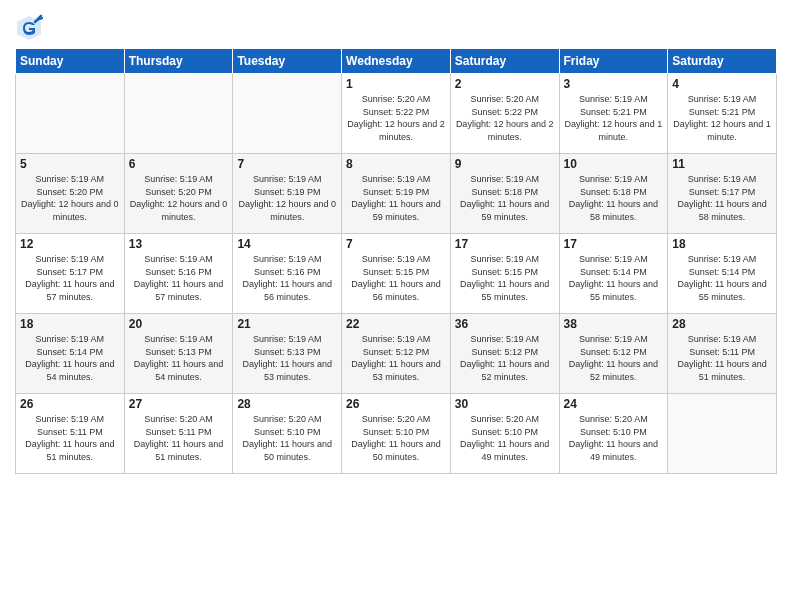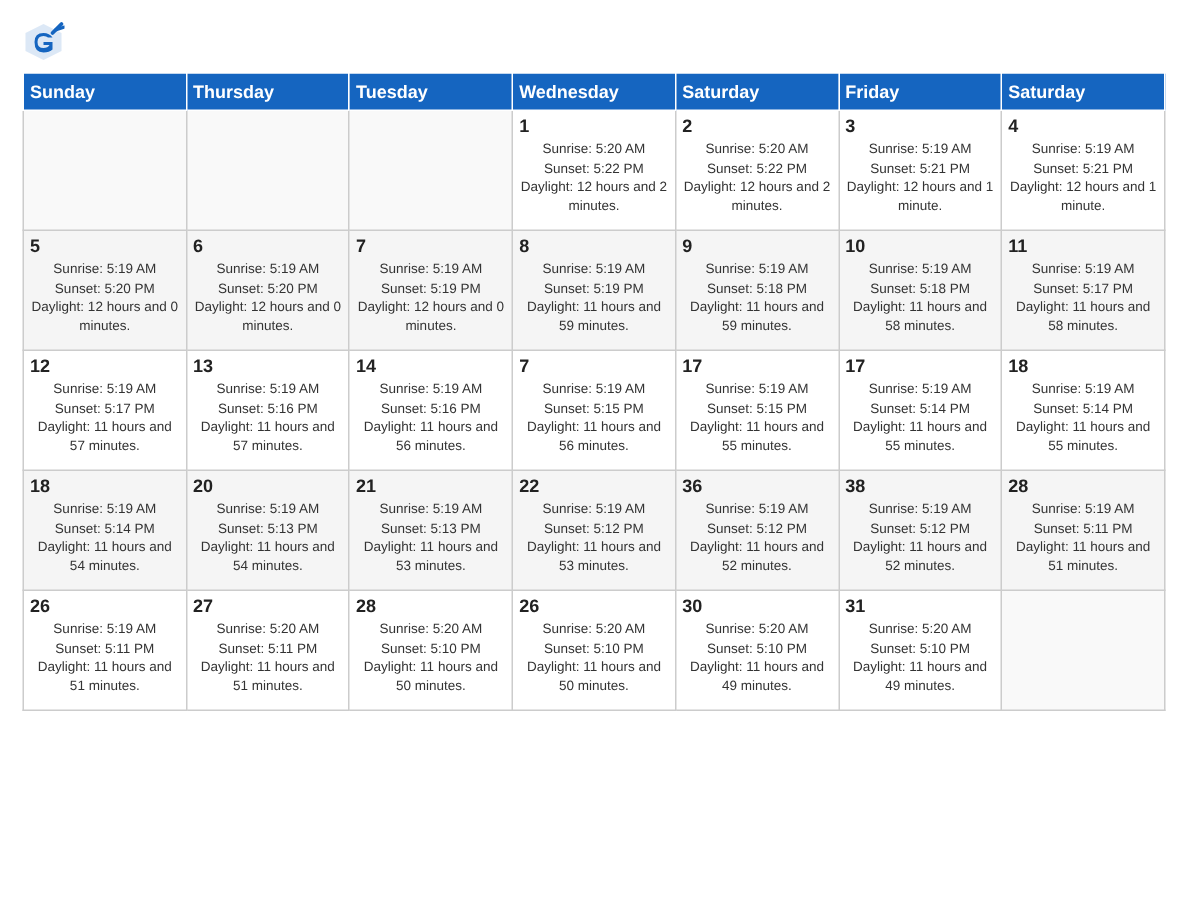--- a/index.html
+++ b/index.html
@@ -317,21 +317,21 @@
 Sunset: 5:10 PM
 Daylight: 11 hours and 50 minutes.</div>
           </td>
           <td>
             <div class="day-number">30</div>
             <div class="day-info" style="white-space: pre-line;">Sunrise: 5:20 AM
 Sunset: 5:10 PM
 Daylight: 11 hours and 49 minutes.</div>
           </td>
           <td>
-            <div class="day-number">31</div>
+            <div class="day-number">24</div>
             <div class="day-info" style="white-space: pre-line;">Sunrise: 5:20 AM
 Sunset: 5:10 PM
 Daylight: 11 hours and 49 minutes.</div>
           </td>
           <td class="empty-cell"></td>
         </tr>
       </tbody>
   </table>
 </div>
 

